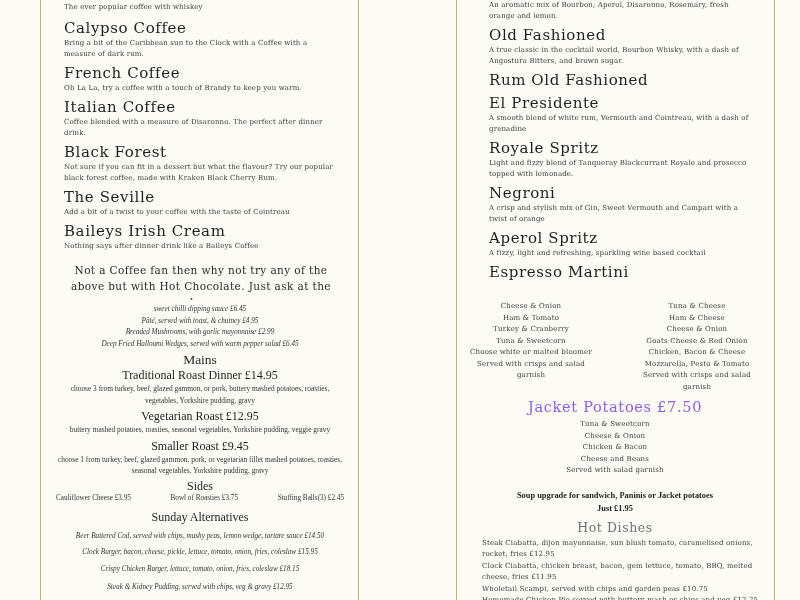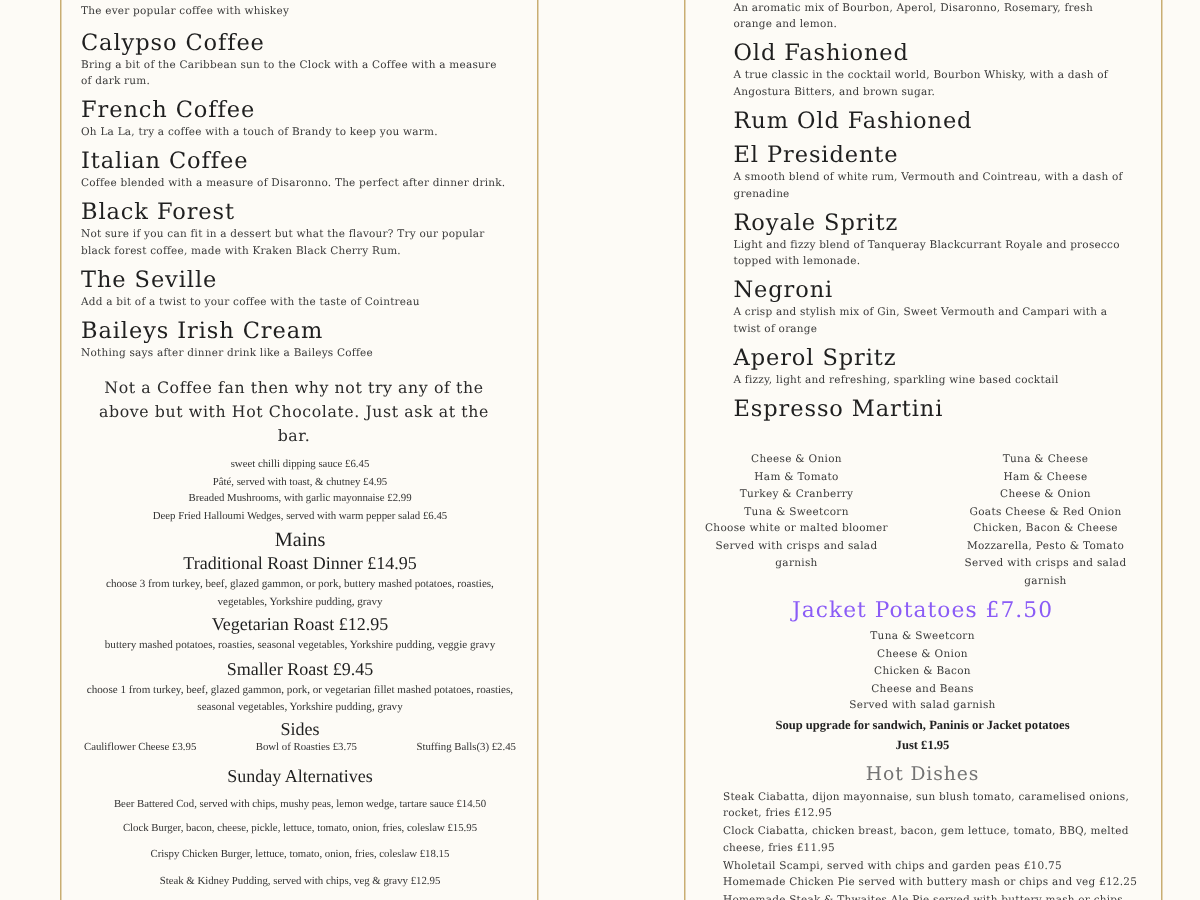--- a/index.html
+++ b/index.html
@@ -23,21 +23,21 @@
   .panel.tl, .panel.bl { left: 0; }
   .panel.tr, .panel.br { left: 415px; }
   .panel.tl, .panel.tr { top: 0; }
   .panel.bl, .panel.br { top: 300px; }
   .panel.tl::before, .panel.bl::before { left: 40px; }
   .panel.tl::after, .panel.bl::after { left: 358px; }
   .panel.tr::before, .panel.br::before { left: 41px; }
   .panel.tr::after, .panel.br::after { left: 359px; }
 
   
-  .list { position: absolute; left: 54px; right: 62px; top: 0; }
+  .list { position: absolute; left: 64px; right: 62px; top: 0; }
   .panel.tr .list { left: 74px; right: 60px; }
   .item-title {
     font-family: "DejaVu Serif", serif;
     font-size: 15px;
     letter-spacing: 0.6px;
     color: #1f1f1f;
     line-height: 20px;
     margin-top: 3px;
   }
   .item-desc {
@@ -53,21 +53,21 @@
     line-height: 16px;
     letter-spacing: 0.4px;
     color: #2a2a2a;
     margin-top: 10px;
     padding: 0 4px;
   }
 
   
   .center { text-align: center; }
   .food { position: absolute; left: 42px; right: 42px; top: 0; }
-  .f-line { font-family: "Liberation Serif", serif; font-size: 7.2px; line-height: 11.5px; color: #333; }
+  .f-line { font-family: "Liberation Serif", serif; font-size: 7.2px; line-height: 11.5px; color: #333; font-style: italic; }
   .f-h1 { font-family: "Liberation Serif", serif; font-size: 13.5px; line-height: 15px; color: #1f1f1f; }
   .f-h2 { font-family: "Liberation Serif", serif; font-size: 12px; line-height: 15px; color: #1f1f1f; }
   .f-desc { font-family: "Liberation Serif", serif; font-size: 7.4px; line-height: 11.5px; color: #333; padding: 0 14px; }
   .sides-row { display: flex; justify-content: space-between; padding: 0 14px; font-family: "Liberation Serif", serif; font-size: 7.2px; color: #333; }
 
   .cols { display: flex; position: absolute; left: 48px; right: 50px; top: 0; }
   .col { flex: 1; text-align: center; font-size: 7px; line-height: 11.5px; color: #3a3a3a; letter-spacing: 0.2px; }
   .col.right { padding-left: 30px; padding-right: 0; }
   .jp-title { font-size: 14.5px; letter-spacing: 0.7px; color: #8b5cf6; line-height: 18px; }
   .small-list { font-size: 7px; line-height: 11.5px; color: #3a3a3a; letter-spacing: 0.2px; }
@@ -163,21 +163,21 @@
       <div>Served with crisps and salad garnish</div>
     </div>
   </div>
   <div class="food center" style="top:98px; left:42px; right:42px;">
     <div class="jp-title">Jacket Potatoes £7.50</div>
     <div class="small-list" style="margin-top:3px">Tuna &amp; Sweetcorn</div>
     <div class="small-list">Cheese &amp; Onion</div>
     <div class="small-list">Chicken &amp; Bacon</div>
     <div class="small-list">Cheese and Beans</div>
     <div class="small-list">Served with salad garnish</div>
-    <div class="bold-note" style="margin-top:0">Soup upgrade for sandwich, Paninis or Jacket potatoes</div>
+    <div class="bold-note" style="margin-top:12px">Soup upgrade for sandwich, Paninis or Jacket potatoes</div>
     <div class="bold-note">Just £1.95</div>
     <div class="hot-title" style="margin-top:5px">Hot Dishes</div>
     <div class="hot-list" style="margin-top:2px">
       <div>Steak Ciabatta, dijon mayonnaise, sun blush tomato, caramelised onions, rocket, fries £12.95</div>
       <div>Clock Ciabatta, chicken breast, bacon, gem lettuce, tomato, BBQ, melted cheese, fries £11.95</div>
       <div>Wholetail Scampi, served with chips and garden peas £10.75</div>
       <div>Homemade Chicken Pie served with buttery mash or chips and veg £12.25</div>
       <div>Homemade Steak &amp; Thwaites Ale Pie served with buttery mash or chips and veg</div>
     </div>
   </div>

